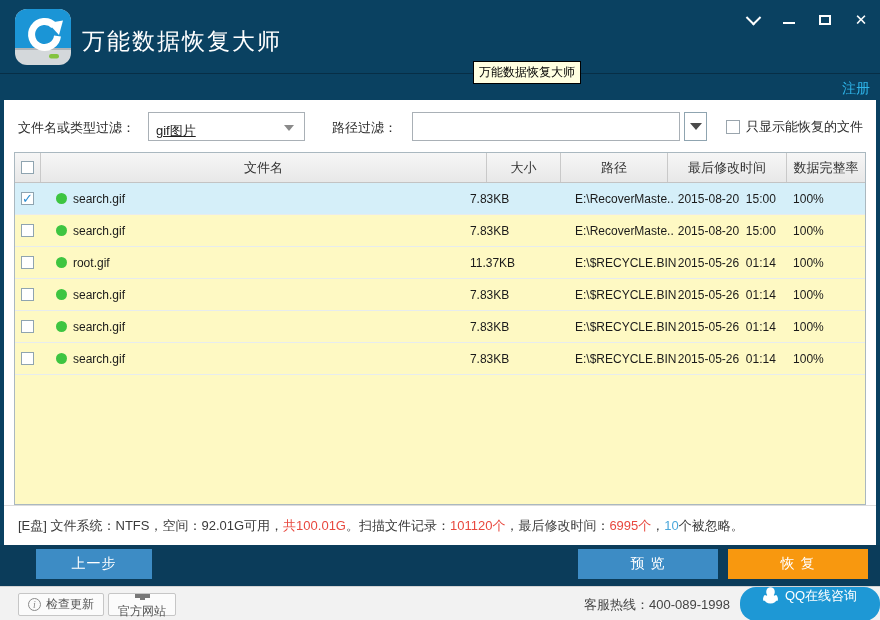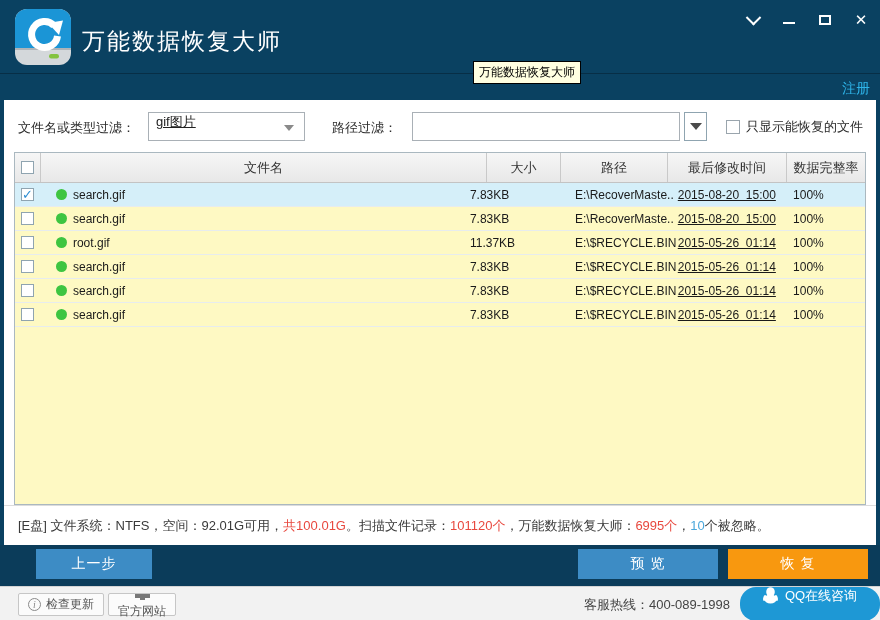--- a/index.html
+++ b/index.html
@@ -24,21 +24,21 @@
 
   
   .panel { position:absolute; left:4px; top:100px; width:872px; height:445px; background:#fff; }
 
   
   .filterbar { position:absolute; left:0; top:0; width:100%; height:52px; }
   .flabel { position:absolute; top:19px; font-size:13px; color:#2d2d2d; }
   .lbl-type { left:14px; }
   .lbl-path { left:328px; }
   .combo { position:absolute; top:12px; height:29px; background:#fff; border:1px solid #a9b0b6;
-    font-size:13px; color:#222; display:flex; align-items:flex-start; padding-left:7px; cursor:pointer;text-decoration:underline; }
+    font-size:13px; color:#222; display:flex; align-items:flex-end; padding-left:7px; cursor:pointer;text-decoration:underline; }
   .combo-type { left:144px; width:157px; }
   .combo-type .arr { position:absolute; right:10px; top:12px; width:0; height:0;
     border-left:5px solid transparent; border-right:5px solid transparent; border-top:6px solid #8a8a8a; }
   .path-input { position:absolute; left:408px; top:12px; width:268px; height:29px;
     border:1px solid #a9b0b6; font-size:13px; padding:0 6px; outline:none; }
   .dd-btn { position:absolute; left:680px; top:12px; width:23px; height:29px; background:#fff;
     border:1px solid #8fa4b0; display:flex; align-items:center; justify-content:center; cursor:pointer; }
   .dd-btn .arr { width:0; height:0; border-left:6px solid transparent; border-right:6px solid transparent; border-top:7px solid #4a4a4a; }
   .chk-wrap { position:absolute; left:722px; top:18px; display:flex; align-items:center; gap:6px; cursor:pointer; }
   .chkbox { width:14px; height:14px; border:1px solid #9aa5ad; background:#fff; }
@@ -47,33 +47,33 @@
   
   .table { position:absolute; left:10px; top:52px; width:852px; height:353px;
     border:1px solid #aab8c0; background:#fef9c3; }
   .thead { display:flex; height:30px; background:linear-gradient(#f6f6f6,#e8e8e8);
     border-bottom:1px solid #c3c3c3; }
   .th { display:flex; align-items:center; justify-content:center; font-size:13px; color:#333;
     border-right:1px solid #c9c9c9; height:100%; cursor:pointer; }
   .th:last-child { border-right:none; }
   .col-cb { width:26px; } .col-name { width:446px; } .col-size { width:74px; }
   .col-path { width:107px; } .col-time { width:119px; } .col-pct { width:78px; }
-  .tr { display:flex; height:24px; align-items:center; border-bottom:1px solid #e7ecee;
+  .tr { display:flex; height:32px; align-items:center; border-bottom:1px solid #e7ecee;
     font-size:12px; color:#1a1a1a; cursor:pointer;justify-content:center; }
   .tr.selected { background:#d5eff9; }
   .td { height:100%; display:flex; align-items:center; }
   .cb-cell { width:26px; justify-content:center; }
   .cb { width:13px; height:13px; border:1px solid #8fa4b0; background:#fff; position:relative; }
   .cb.checked::after { content:"✓"; position:absolute; left:0px; top:-2px; color:#2d8ed2;
     font-size:13px; font-weight:bold; }
   .name-cell { width:446px; }
   .dot { width:11px; height:11px; border-radius:50%; background:#3ec541; margin:0 6px 0 16px; flex:none; }
   .size-cell { width:74px; padding-left:2px; }
   .path-cell { width:107px; padding-left:2px; overflow:hidden; white-space:nowrap;margin-left:34px; }
-  .time-cell { width:119px; padding-left:2px; white-space:pre;text-decoration:underline; }
+  .time-cell { width:119px; padding-left:2px; white-space:pre; }
   .pct-cell { width:78px; padding-left:3px; }
 
   
   .statusbar { position:absolute; left:0; bottom:0; width:100%; height:40px;
     border-top:1px solid #dcdcdc; display:flex; align-items:center; padding-left:14px;
     font-size:13px; background:#fff; white-space:pre; }
   .seg-dark { color:#3a3a3a; } .seg-red { color:#e8483e; } .seg-blue { color:#4aa7db; }
 
   
   .navstrip { position:absolute; left:0; top:545px; width:880px; height:41px; background:#0b3c5a; }
@@ -241,21 +241,21 @@
           <span class="dot"></span>
           <span>search.gif</span>
         </div>
       <div class="td size-cell">7.83KB</div>
       <div class="td path-cell">E:\$RECYCLE.BIN..</div>
       <div class="td time-cell">2015-05-26  01:14</div>
       <div class="td pct-cell">100%</div>
     </div>
   </div>
 
-  <div class="statusbar"><span class="seg-dark">[E盘] 文件系统：NTFS，空间：92.01G可用，</span><span class="seg-red">共100.01G</span><span class="seg-dark">。扫描文件记录：</span><span class="seg-red">101120个</span><span class="seg-dark">，万能数据恢复大师：</span><span class="seg-red">6995个</span><span class="seg-dark">，</span><span class="seg-blue">10</span><span class="seg-dark">个被忽略。</span></div>
+  <div class="statusbar"><span class="seg-dark">[E盘] 文件系统：NTFS，空间：92.01G可用，</span><span class="seg-red">共100.01G</span><span class="seg-dark">。扫描文件记录：</span><span class="seg-red">101120个</span><span class="seg-dark">，最后修改时间：</span><span class="seg-red">6995个</span><span class="seg-dark">，</span><span class="seg-blue">10</span><span class="seg-dark">个被忽略。</span></div>
 </div>
 
 <div class="navstrip">
   <button class="nbtn btn-back">上一步</button>
   <button class="nbtn btn-preview">预 览</button>
   <button class="nbtn btn-recover">恢 复</button>
 </div>
 
 <div class="footer">
   <div class="fbtn btn-update">

